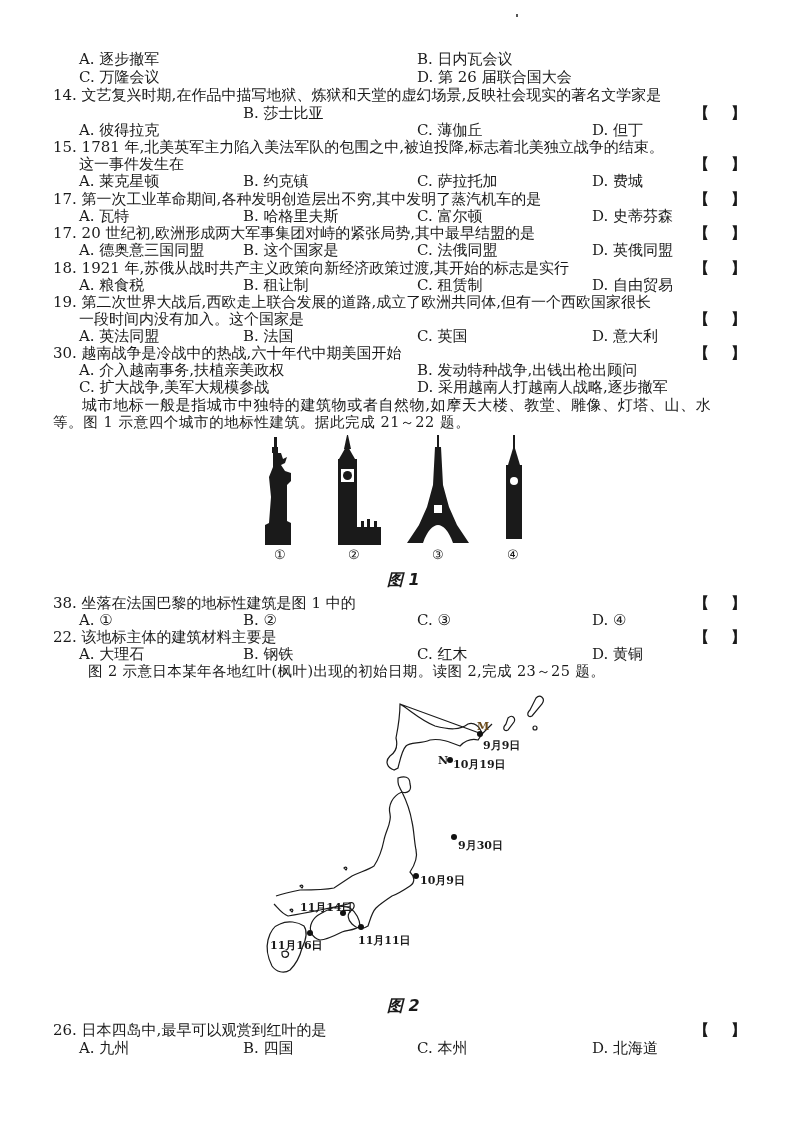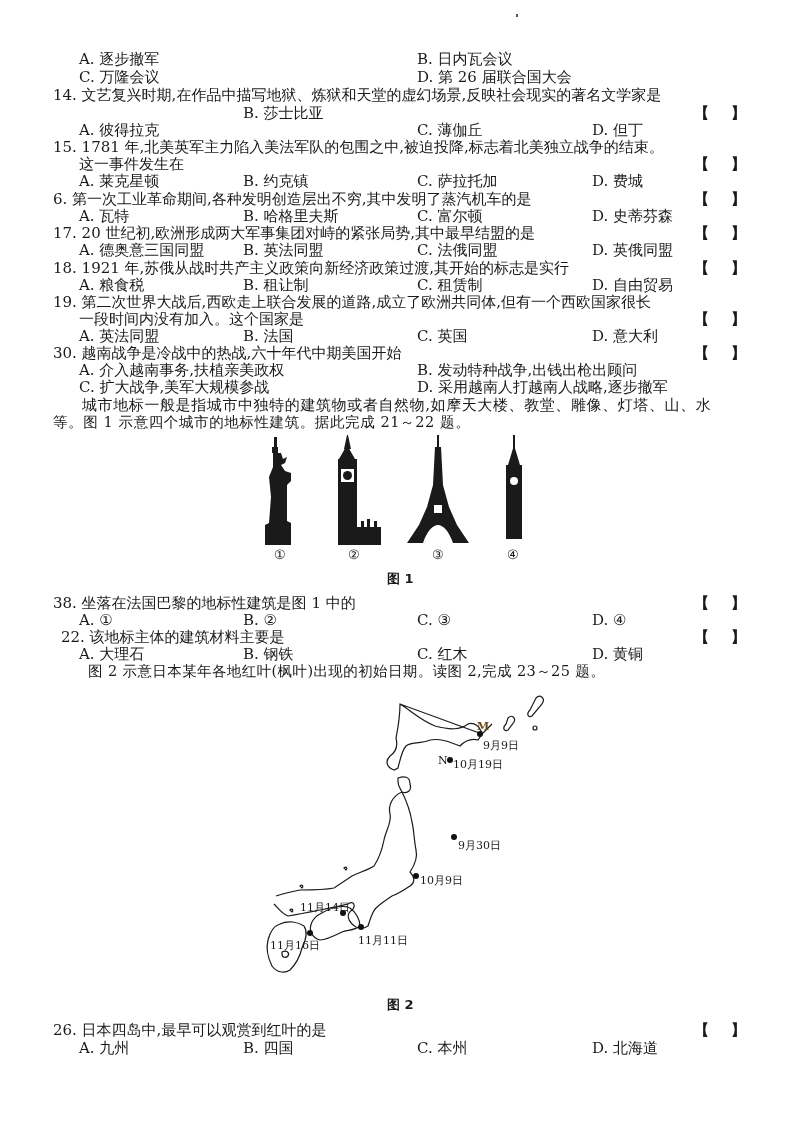--- a/index.html
+++ b/index.html
@@ -7,23 +7,23 @@
       width: 800px; height: 1145px; position: relative; overflow: hidden;
       font-family: "DejaVu Serif", "Liberation Serif", serif;
       color: #1a1a1a; font-size: 15px;
     }
     .line { position: absolute; white-space: nowrap; line-height: 18px; }
     .opt { position: absolute; white-space: nowrap; line-height: 18px; }
     .bracket { position: absolute; left: 694px; width: 52px; line-height: 18px; font-weight: bold; font-size: 15px; }
     .bracket .l { position: absolute; left: 0; }
     .bracket .r { position: absolute; right: 0; }
     .tick { position: absolute; left: 516px; top: 14px; width: 2px; height: 3px; background: #555; }
-    .figcap { position: absolute; font-weight: bold; font-size: 13px; font-family: "DejaVu Sans", sans-serif; }
+    .figcap { position: absolute; font-weight: bold; font-size: 16px; font-family: "DejaVu Sans", sans-serif; font-style: italic; }
     .circ { position: absolute; font-size: 13px; }
-    .maplabel { position: absolute; font-size: 11px; white-space: nowrap; }
+    .maplabel { position: absolute; font-size: 11px; white-space: nowrap; font-weight: bold; }
     .dot { position: absolute; width: 6px; height: 6px; border-radius: 50%; background: #111; }
   </style>
 </head>
 <body>
 
 <div class="tick"></div>
 
 <div class="opt" style="left:79px;top:50px">A. 逐步撤军</div>
 <div class="opt" style="left:417px;top:50px">B. 日内瓦会议</div>
 <div class="opt" style="left:79px;top:68px">C. 万隆会议</div>
@@ -43,37 +43,37 @@
 <div class="line" style="left:79px;top:155px">这一事件发生在</div>
 <div class="bracket" style="top:155px">
     <span class="l">【</span>
     <span class="r">】</span>
   </div>
 <div class="opt" style="left:79px;top:172px">A. 莱克星顿</div>
 <div class="opt" style="left:243px;top:172px">B. 约克镇</div>
 <div class="opt" style="left:417px;top:172px">C. 萨拉托加</div>
 <div class="opt" style="left:592px;top:172px">D. 费城</div>
 
-<div class="line" style="left:53px;top:190px">6. 第一次工业革命期间,各种发明创造层出不穷,其中发明了蒸汽机车的是</div>
+<div class="line" style="left:53px;top:190px">17. 第一次工业革命期间,各种发明创造层出不穷,其中发明了蒸汽机车的是</div>
 <div class="bracket" style="top:190px">
     <span class="l">【</span>
     <span class="r">】</span>
   </div>
 <div class="opt" style="left:79px;top:207px">A. 瓦特</div>
 <div class="opt" style="left:243px;top:207px">B. 哈格里夫斯</div>
 <div class="opt" style="left:417px;top:207px">C. 富尔顿</div>
 <div class="opt" style="left:592px;top:207px">D. 史蒂芬森</div>
 
 <div class="line" style="left:53px;top:224px">17. 20 世纪初,欧洲形成两大军事集团对峙的紧张局势,其中最早结盟的是</div>
 <div class="bracket" style="top:224px">
     <span class="l">【</span>
     <span class="r">】</span>
   </div>
 <div class="opt" style="left:79px;top:241px">A. 德奥意三国同盟</div>
-<div class="opt" style="left:243px;top:241px">B. 英法同盟</div>
+<div class="opt" style="left:243px;top:241px">B. 这个国家是</div>
 <div class="opt" style="left:417px;top:241px">C. 法俄同盟</div>
 <div class="opt" style="left:592px;top:241px">D. 英俄同盟</div>
 
 <div class="line" style="left:53px;top:259px">18. 1921 年,苏俄从战时共产主义政策向新经济政策过渡,其开始的标志是实行</div>
 <div class="bracket" style="top:259px">
     <span class="l">【</span>
     <span class="r">】</span>
   </div>
 <div class="opt" style="left:79px;top:276px">A. 粮食税</div>
 <div class="opt" style="left:243px;top:276px">B. 租让制</div>
@@ -146,21 +146,21 @@
 <div class="line" style="left:53px;top:594px">38. 坐落在法国巴黎的地标性建筑是图 1 中的</div>
 <div class="bracket" style="top:594px">
     <span class="l">【</span>
     <span class="r">】</span>
   </div>
 <div class="opt" style="left:79px;top:611px">A. ①</div>
 <div class="opt" style="left:243px;top:611px">B. ②</div>
 <div class="opt" style="left:417px;top:611px">C. ③</div>
 <div class="opt" style="left:592px;top:611px">D. ④</div>
 
-<div class="line" style="left:61px;top:628px">22. 该地标主体的建筑材料主要是</div>
+<div class="line" style="left:53px;top:628px">22. 该地标主体的建筑材料主要是</div>
 <div class="bracket" style="top:628px">
     <span class="l">【</span>
     <span class="r">】</span>
   </div>
 <div class="opt" style="left:79px;top:645px">A. 大理石</div>
 <div class="opt" style="left:243px;top:645px">B. 钢铁</div>
 <div class="opt" style="left:417px;top:645px">C. 红木</div>
 <div class="opt" style="left:592px;top:645px">D. 黄铜</div>
 
 <div class="line" style="left:88px;top:662px;font-size:14.5px;letter-spacing:0.4px">图 2 示意日本某年各地红叶(枫叶)出现的初始日期。读图 2,完成 23～25 题。</div>

